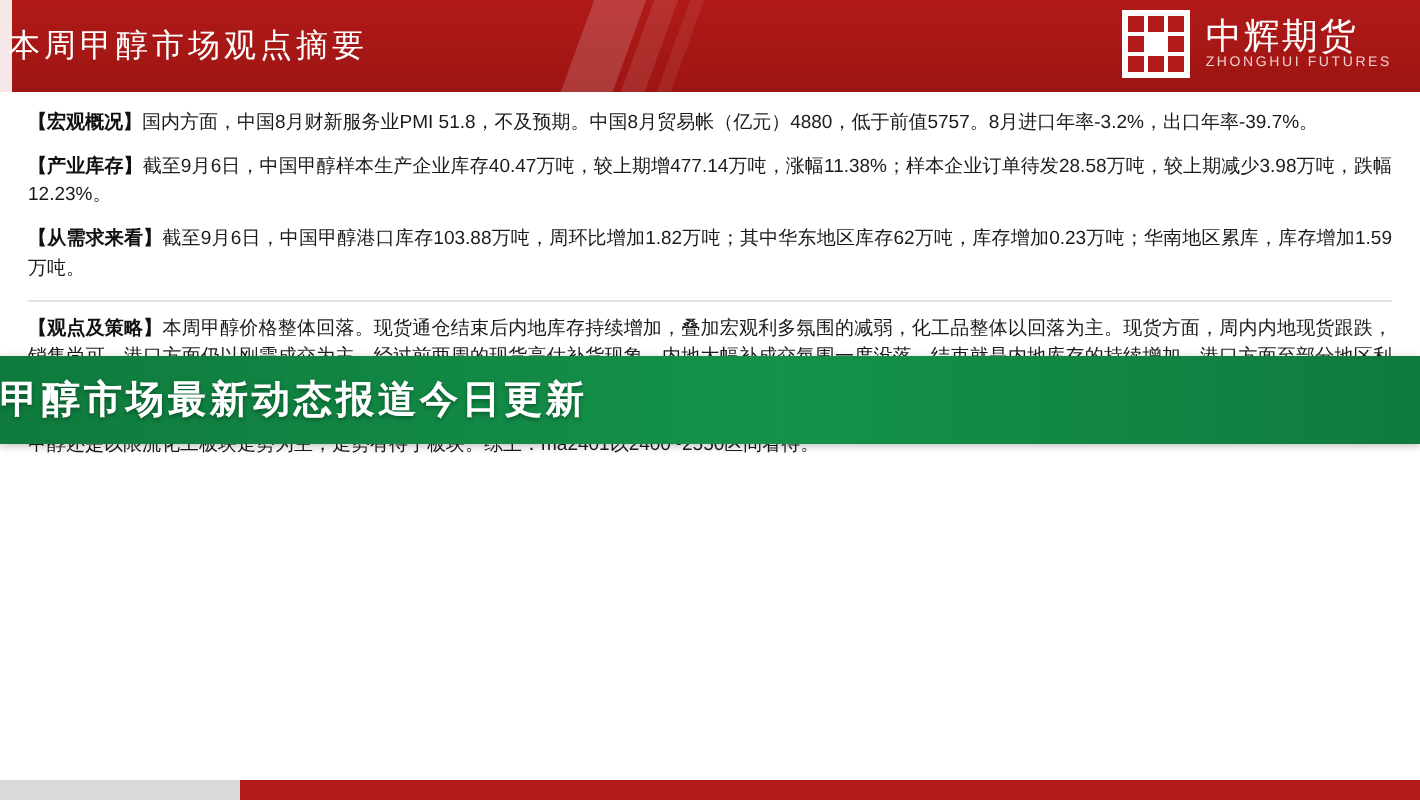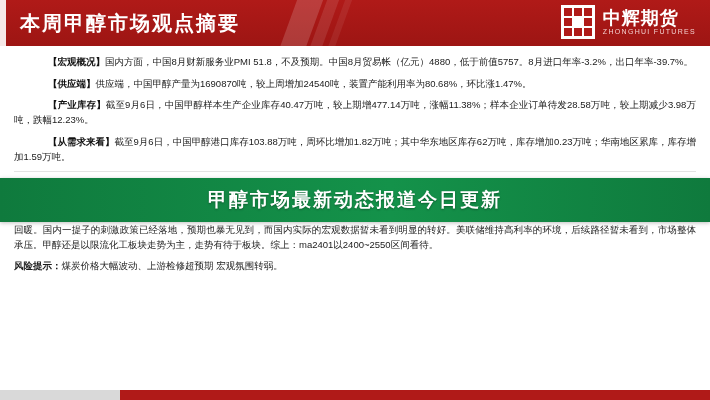--- a/index.html
+++ b/index.html
@@ -31,24 +31,24 @@
     overflow: hidden;
   }
   .header-left-accent {
     position: absolute;
     left: 0; top: 0; bottom: 0;
     width: 6px;
     background: #ffffff;
     opacity: .9;
   }
   .header-title {
-    margin-left: 20px;
+    margin-left: 4px;
     color: #ffffff;
-    font-size: 20px;
-    font-weight: bold;
+    font-size: 16px;
+    font-weight: normal;
     letter-spacing: 2px;
     white-space: nowrap;
   }
   .header-diag {
     position: absolute;
     top: -10px;
     width: 26px;
     height: 70px;
     background: rgba(255,255,255,0.16);
     transform: skewX(-20deg);
@@ -74,21 +74,21 @@
     gap: 2px;
     padding: 3px;
     box-sizing: border-box;
   }
   .brand-mark i { background: #b01a18; display: block; }
   .brand-mark i.off { background: #ffffff; }
   .brand-text { line-height: 1.05; }
   .brand-cn {
     color: #ffffff;
     font-size: 18px;
-    font-weight: bold;
+    font-weight: normal;
     letter-spacing: 1px;
   }
   .brand-en {
     color: #f3cfcf;
     font-size: 7px;
     letter-spacing: 1.3px;
   }
 
   
   .content {
@@ -101,21 +101,20 @@
   .para {
     font-size: 9.5px;
     line-height: 1.55;
     margin: 0 0 7px 0;
     text-align: justify;
   }
   .para.tight { margin-bottom: 5px; }
   .tag {
     font-weight: bold;
     color: #111111;
-    margin-left: 34px;
   }
   .block-title {
     font-weight: bold;
   }
   .sep {
     height: 1px;
     background: #e3e3e3;
     margin: 6px 0 7px 0;
   }
   .smallline {
@@ -132,21 +131,20 @@
   
   .overlay {
     position: absolute;
     left: 0;
     top: 178px;
     width: 710px;
     height: 44px;
     background: linear-gradient(90deg, #0f7a3d 0%, #14924a 55%, #0f7a3d 100%);
     display: flex;
     align-items: center;
-    justify-content: center;
     box-shadow: 0 1px 4px rgba(0,0,0,.25);
   }
   .overlay-text {
     color: #ffffff;
     font-size: 19px;
     font-weight: bold;
     letter-spacing: 2px;
     text-shadow: 0 1px 2px rgba(0,0,0,.35);
     white-space: nowrap;
   }
@@ -197,43 +195,37 @@
       </div>
     </div>
   </div>
 
   <div class="content">
 
     <p class="para">
       <span class="tag">【宏观概况】</span><span>国内方面，中国8月财新服务业PMI 51.8，不及预期。中国8月贸易帐（亿元）4880，低于前值5757。8月进口年率-3.2%，出口年率-39.7%。</span>
     </p>
 
-    <p class="para">
-      <span class="tag">【供应端】</span><span>供应端，中国甲醇产量为1690870吨，较上周增加24540吨，装置产能利用率为80.68%，环比涨1.47%。</span>
-    </p>
 
 
     <p class="para">
       <span class="tag">【产业库存】</span><span>截至9月6日，中国甲醇样本生产企业库存40.47万吨，较上期增477.14万吨，涨幅11.38%；样本企业订单待发28.58万吨，较上期减少3.98万吨，跌幅12.23%。</span>
     </p>
 
     <p class="para">
       <span class="tag">【从需求来看】</span><span>截至9月6日，中国甲醇港口库存103.88万吨，周环比增加1.82万吨；其中华东地区库存62万吨，库存增加0.23万吨；华南地区累库，库存增加1.59万吨。</span>
     </p>
 
     <div class="sep"></div>
 
     <p class="para tight">
       <span class="tag">【观点及策略】</span><span>本周甲醇价格整体回落。现货通仓结束后内地库存持续增加，叠加宏观利多氛围的减弱，化工品整体以回落为主。现货方面，周内内地现货跟跌，销售尚可，港口方面仍以刚需成交为主。经过前两周的现货高估补货现象，内地大幅补成交氛围一度没落，结束就是内地库存的持续增加，港口方面至部分地区利高，但在宽松的进口货存持续跟累，沿海总库存保持在100万吨以上的高位。从需求来看，终端厂家虽然同比有所好转，但九软十的旺季来临，刚需表现有望回暖。国内一提子的刺激政策已经落地，预期也暴无见到，而国内实际的宏观数据暂未看到明显的转好。美联储维持高利率的环境，后续路径暂未看到，市场整体承压。甲醇还是以限流化工板块走势为主，走势有待于板块。综上：ma2401以2400~2550区间看待。</span>
     </p>
 
 
-    <p class="risk">
-      <span class="block-title">风险提示：</span><span>煤炭价格大幅波动、上游检修超预期   宏观氛围转弱。</span>
-    </p>
   </div>
 
   <div class="overlay">
     <div class="overlay-text">甲醇市场最新动态报道今日更新</div>
   </div>
 
   <div class="footer">
     <div class="footer-white"></div>
   </div>
 

